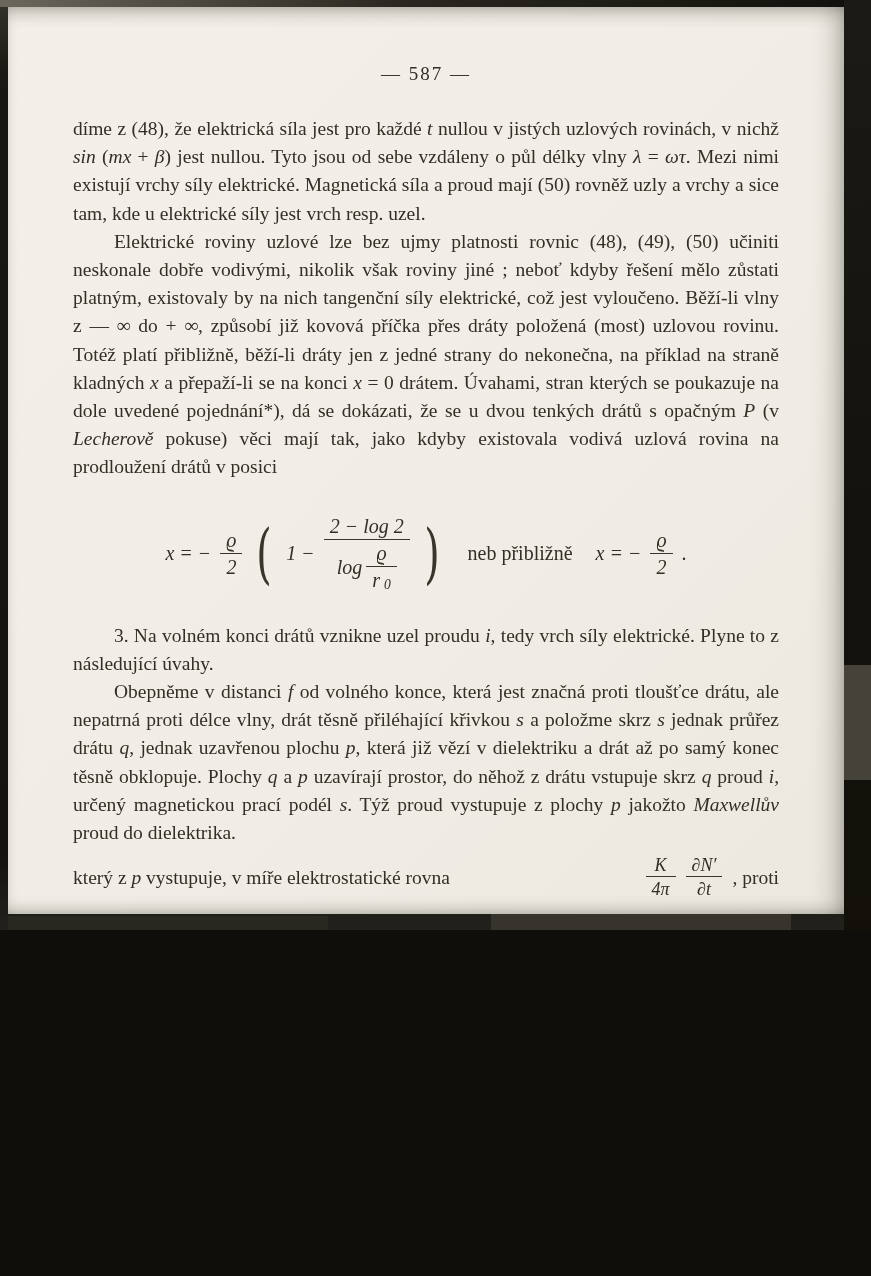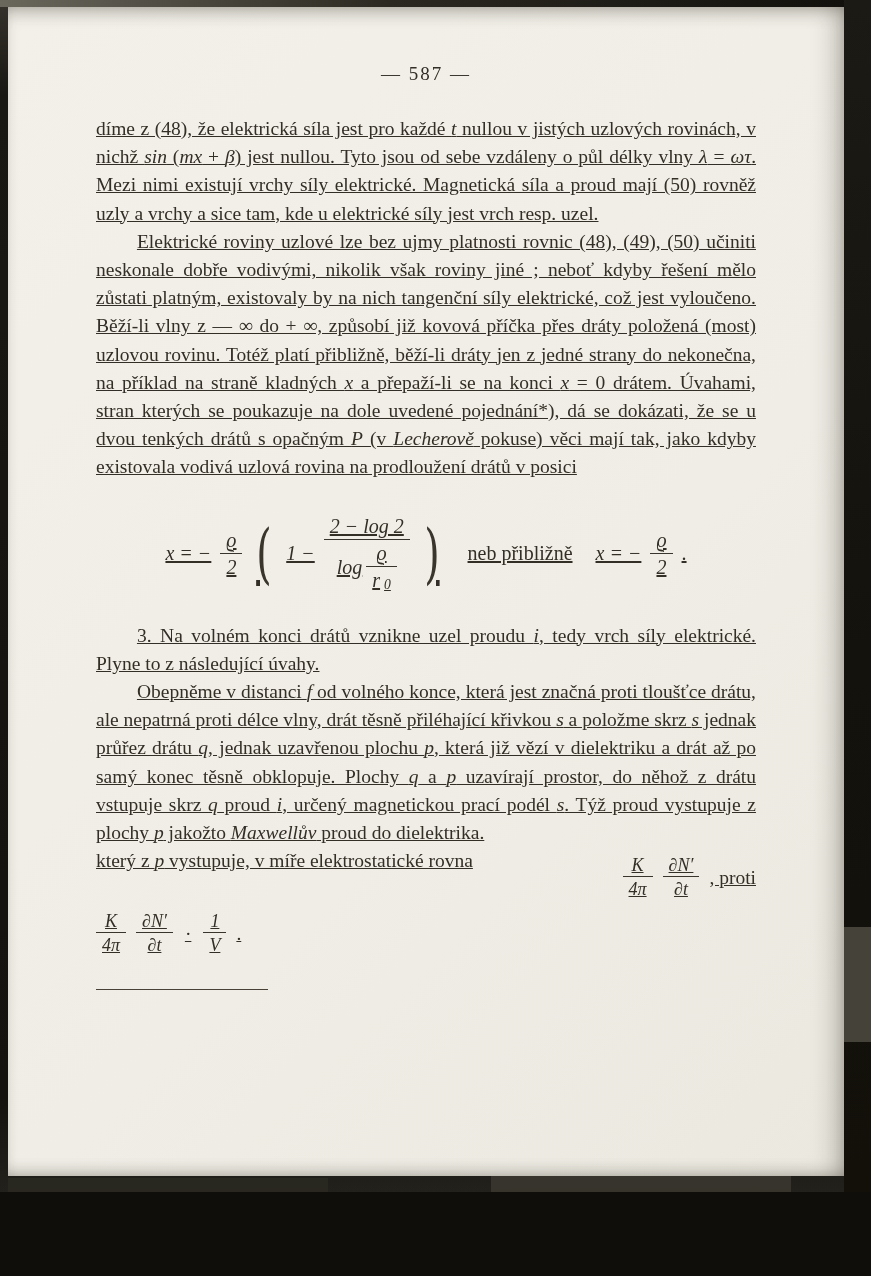--- a/index.html
+++ b/index.html
@@ -1,45 +1,45 @@
 <!DOCTYPE html>
 <html lang="cs"><head>
 <meta charset="utf-8">
 <style>
   html,body{margin:0;padding:0;background:#0f0e0a;}
-  .scan{position:relative;width:871px;height:1192px;overflow:hidden;
+  .scan{position:relative;width:871px;height:930px;overflow:hidden;
         background:linear-gradient(180deg,#35332c 0%,#1a1812 8%,#15130e 92%,#23211b 100%);
         font-family:"Liberation Serif","DejaVu Serif",serif;}
   .edge{position:absolute;}
   .edge-top{top:0;left:0;right:0;height:7px;background:linear-gradient(90deg,#6a675d 0%,#2a2820 45%,#12100c 100%);}
   .edge-right{top:0;right:0;width:27px;bottom:0;background:linear-gradient(180deg,#1c1a14 0%,#14120d 55%,#121009 100%);}
   .patch-a{position:absolute;right:0;bottom:150px;width:27px;height:115px;background:#57544a;opacity:.75;}
   .patch-b{position:absolute;right:80px;bottom:0;width:300px;height:16px;background:#3c3a31;opacity:.8;}
   .patch-c{position:absolute;left:8px;bottom:0;width:320px;height:14px;background:#2b2922;opacity:.8;}
   .paper{position:absolute;top:7px;left:8px;right:27px;bottom:16px;
          background:linear-gradient(135deg,#f2f0e9 0%,#efede5 60%,#eae8df 100%);
          box-shadow:inset -16px 0 26px -10px rgba(55,50,40,.35), inset 0 12px 20px -12px rgba(55,50,40,.45), inset 0 -10px 16px -10px rgba(55,50,40,.35);
          color:#332e26;overflow:hidden;}
   .page-num{margin:56px 0 30px;text-align:center;font-size:19px;letter-spacing:2px;}
-  .body-text{padding:0 88px;text-decoration:underline;}
+  .body-text{padding:0 65px;}
   p.para{margin:0;font-size:19.5px;line-height:28.2px;text-align:justify;text-indent:2.1em;hyphens:auto;}
   p.noindent{text-indent:0;}
   .it{font-style:italic;}
   
   .formula{display:flex;align-items:center;justify-content:center;gap:9px;margin:20px 0 16px;font-size:20px;min-height:104px;}
   .mi{font-style:italic;}
   .frac{display:inline-flex;flex-direction:column;align-items:center;font-style:italic;vertical-align:middle;}
   .frac .num{padding:0 6px 1px;line-height:1.15;display:inline-flex;align-items:flex-end;}
   .frac .fbar{align-self:stretch;height:0;border-top:1.6px solid #3a352c;}
   .frac .den{padding:2px 6px 0;line-height:1.15;display:inline-flex;align-items:center;gap:4px;}
   .sub{font-size:.68em;position:relative;top:4px;}
   .paren{display:inline-block;font-size:66px;line-height:0;transform:scaleX(.6);color:#3a352c;font-family:"DejaVu Serif",serif;}
   .connector{margin:8px 14px;font-style:normal;}
   
-  .math-line{display:flex;font-size:19.5px;line-height:1;margin:4px 0;min-height:52px;}
+  .math-line{display:flex;align-items:center;font-size:19.5px;line-height:1;margin:4px 0;min-height:52px;}
   .math-line.spread{justify-content:space-between;}
   .grp{display:inline-flex;align-items:center;gap:10px;}
   .ifrac{font-size:18px;}
   .cdot{padding:0 2px;}
   
   .foot-rule{width:172px;height:0;border-top:1.3px solid #474138;margin:30px 0 12px;}
   p.footnote{margin:0;font-size:16.5px;line-height:24px;text-align:justify;text-indent:32px;}
 </style>
 </head>
 <body>

